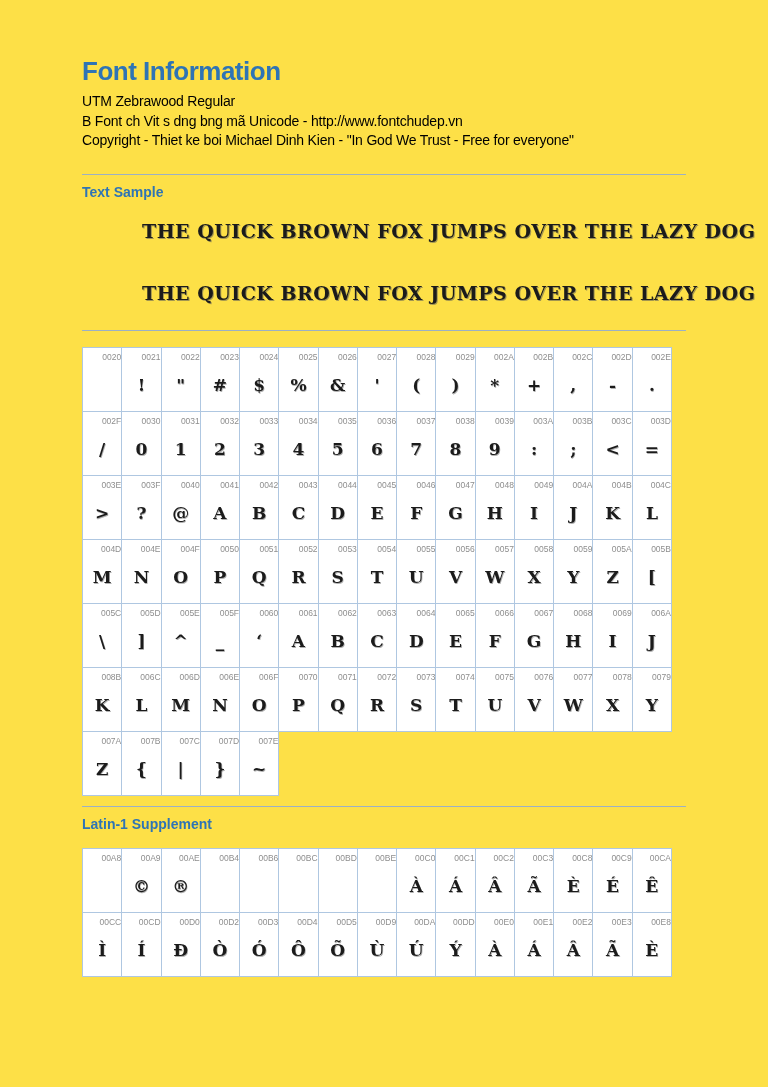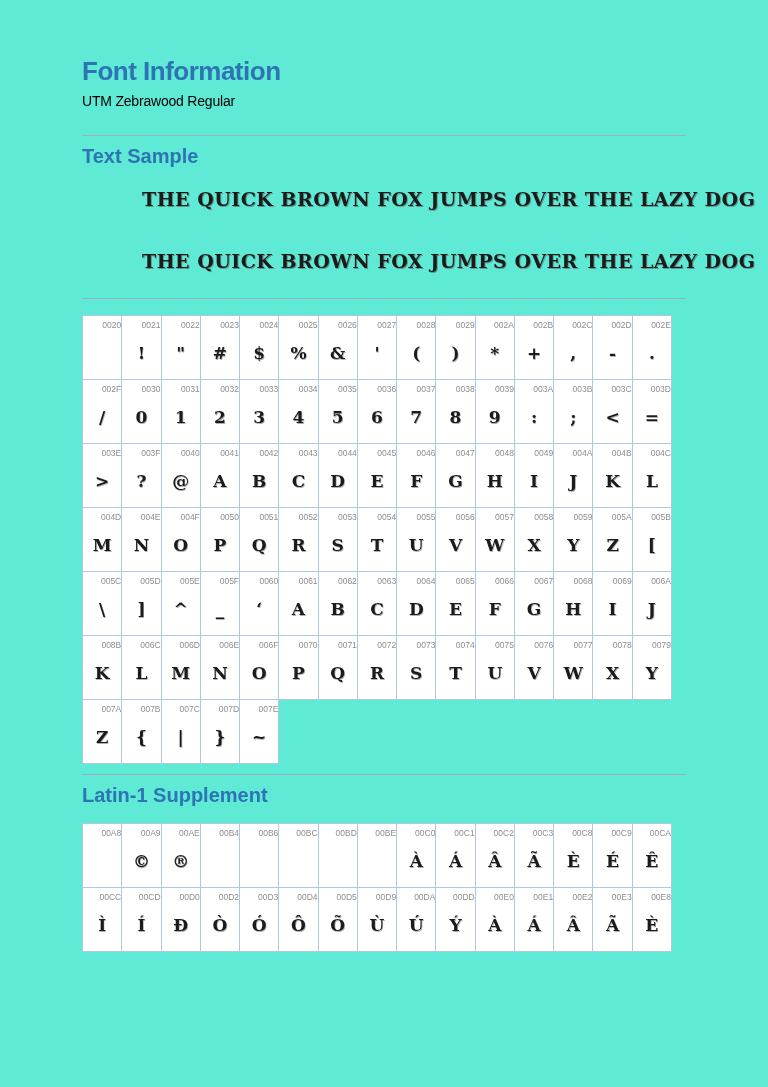--- a/index.html
+++ b/index.html
@@ -1,21 +1,21 @@
 <!DOCTYPE html>
 <html><head>
 <meta charset="utf-8">
 <style>
   * { margin: 0; padding: 0; box-sizing: border-box; }
   html, body { background: #ffffff; }
   .page {
     position: relative;
     width: 768px;
     height: 1087px;
-    background: #5eead4;
+    background: #fde047;
     overflow: hidden;
     font-family: "Liberation Sans", sans-serif;
     color: #000;
   }
   .content {
     padding: 56px 82px 0 82px;
   }
   .page-title {
     color: #2E74B5;
     font-size: 26px;
@@ -33,21 +33,21 @@
   .rule {
     border: 0;
     border-top: 1px solid #9CB0C4;
     height: 0;
   }
   .rule-1 { margin-top: 23px; }
   .rule-2 { margin-top: 26px; }
   .rule-3 { margin-top: 10px; }
   .section-heading {
     color: #2E74B5;
-    font-size: 20px;
+    font-size: 14px;
     font-weight: bold;
     margin-top: 9px;
   }
   .sample-line {
     font-family: "DejaVu Serif", serif;
     font-weight: bold;
     font-size: 19px;
     letter-spacing: 0.5px;
     color: #1b1b1b;
     text-shadow: 1px 1px 0 rgba(90,90,90,0.55);
@@ -99,20 +99,22 @@
 </head>
 <body>
 
 <div class="page">
   <div class="content">
 
     <div class="page-title">Font Information</div>
 
     <div>
       <div class="info-line">UTM Zebrawood Regular</div>
+      <div class="info-line">B Font ch Vit s dng bng mã Unicode - http://www.fontchudep.vn</div>
+      <div class="info-line">Copyright - Thiet ke boi Michael Dinh Kien - "In God We Trust - Free for everyone"</div>
     </div>
 
     <hr class="rule rule-1">
 
     <div class="section-heading">Text Sample</div>
 
     <div class="sample-line sample-1">THE QUICK BROWN FOX JUMPS OVER THE LAZY DOG</div>
     <div class="sample-line sample-2">THE QUICK BROWN FOX JUMPS OVER THE LAZY DOG</div>
 
     <hr class="rule rule-2">

